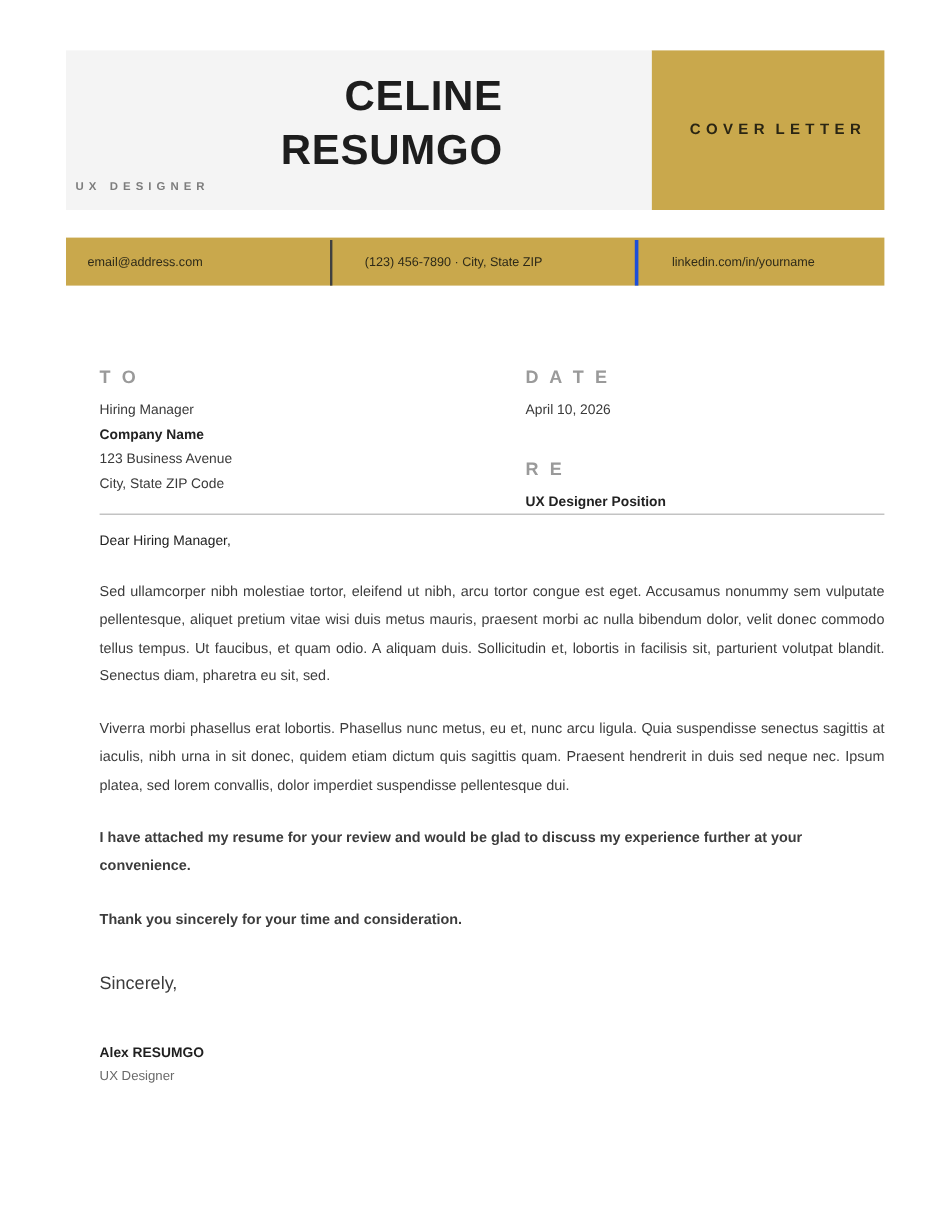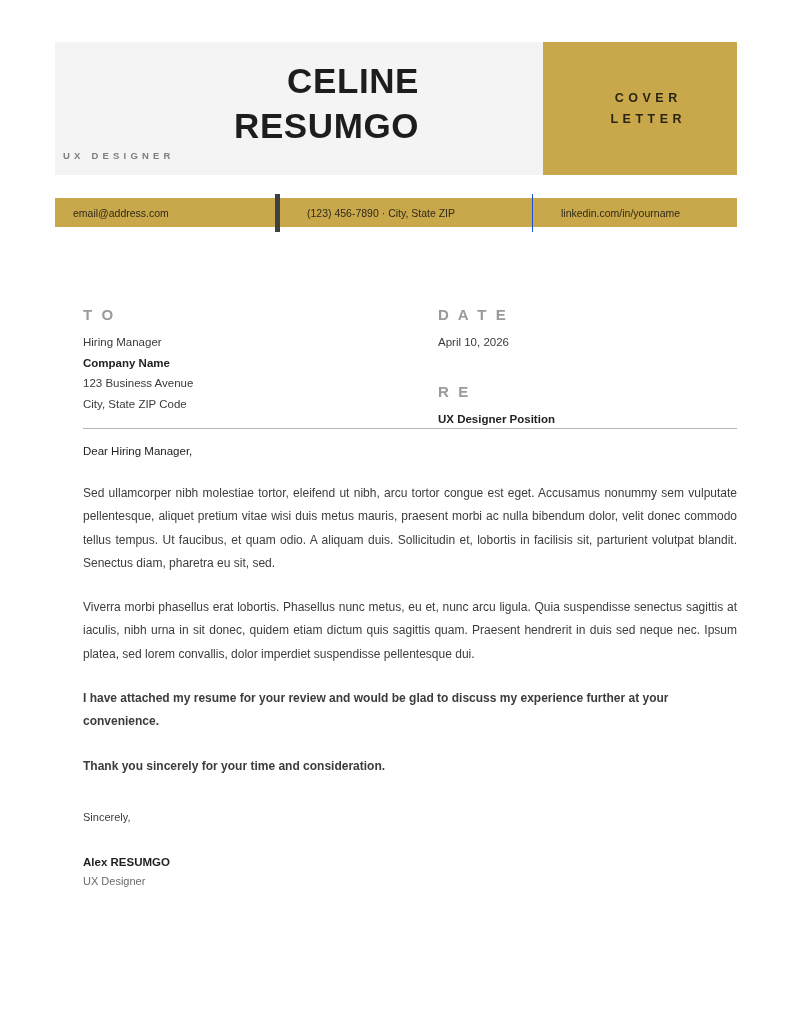--- a/index.html
+++ b/index.html
@@ -58,56 +58,55 @@
     font-size: 9.5px;
     font-weight: bold;
     color: #7d7d7d;
     letter-spacing: 4.2px;
   }
   .header-right {
     flex: 1;
     background: #c8a martial;
     background: #c9a84c;
     display: flex;
-    flex-direction: column;
     align-items: center;
     justify-content: center;
     padding-left: 12px;
   }
   .doc-type-line {
     font-size: 12.5px;
     font-weight: bold;
     color: #2a2513;
     letter-spacing: 4.5px;
     line-height: 21px;
     text-indent: 4.5px;
   }
 
   
   .contact-bar {
     position: absolute;
     left: 55px;
     top: 198px;
     width: 682px;
-    height: 29px;
+    height: 40px;
     background: #c9a84c;
     display: flex;
-    align-items: center;
+    align-items: flex-end;
   }
   .contact-item {
     font-size: 10.5px;
     color: #2e2a18;
     white-space: nowrap;
     height: 38px;
     display: flex;
     align-items: center;
   }
   .contact-email   { padding-left: 18px; width: 202px; }
-  .contact-phone   { padding-left: 27px; width: 225px; border-left: 5px solid #404040; }
-  .contact-link    { padding-left: 28px; border-left: 1px solid #1d4ed8; }
+  .contact-phone   { padding-left: 27px; width: 225px; border-left: 2px solid #404040; }
+  .contact-link    { padding-left: 28px; border-left: 3px solid #1d4ed8; }
 
   
   .meta {
     position: absolute;
     left: 83px;
     top: 294px;
     width: 654px;
     display: flex;
   }
   .meta-col-to   { width: 355px; }
@@ -158,25 +157,25 @@
     font-size: 12px;
     color: #3c3c3c;
     line-height: 23.3px;
     text-align: justify;
     margin: 0 0 21px 0;
   }
   .para.nojustify { text-align: left; font-weight: bold; }
 
   .sign-off {
     margin-top: 33px;
-    font-size: 11px;
+    font-size: 15px;
     color: #3c3c3c;
   }
   .signature {
-    margin-top: 33px;
+    margin-top: 44px;
   }
   .sign-name {
     font-size: 11.5px;
     font-weight: bold;
     color: #1f1f1f;
     margin-bottom: 7px;
   }
   .sign-role {
     font-size: 11px;
     color: #6a6a6a;

